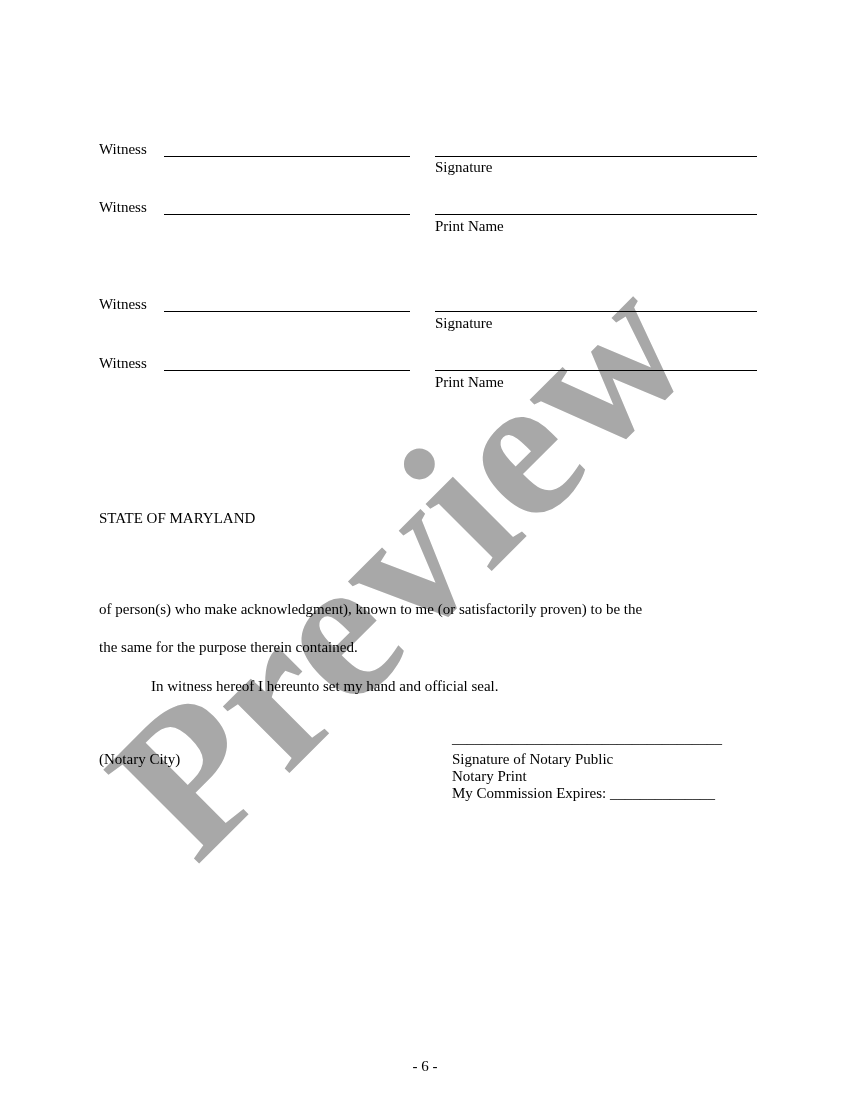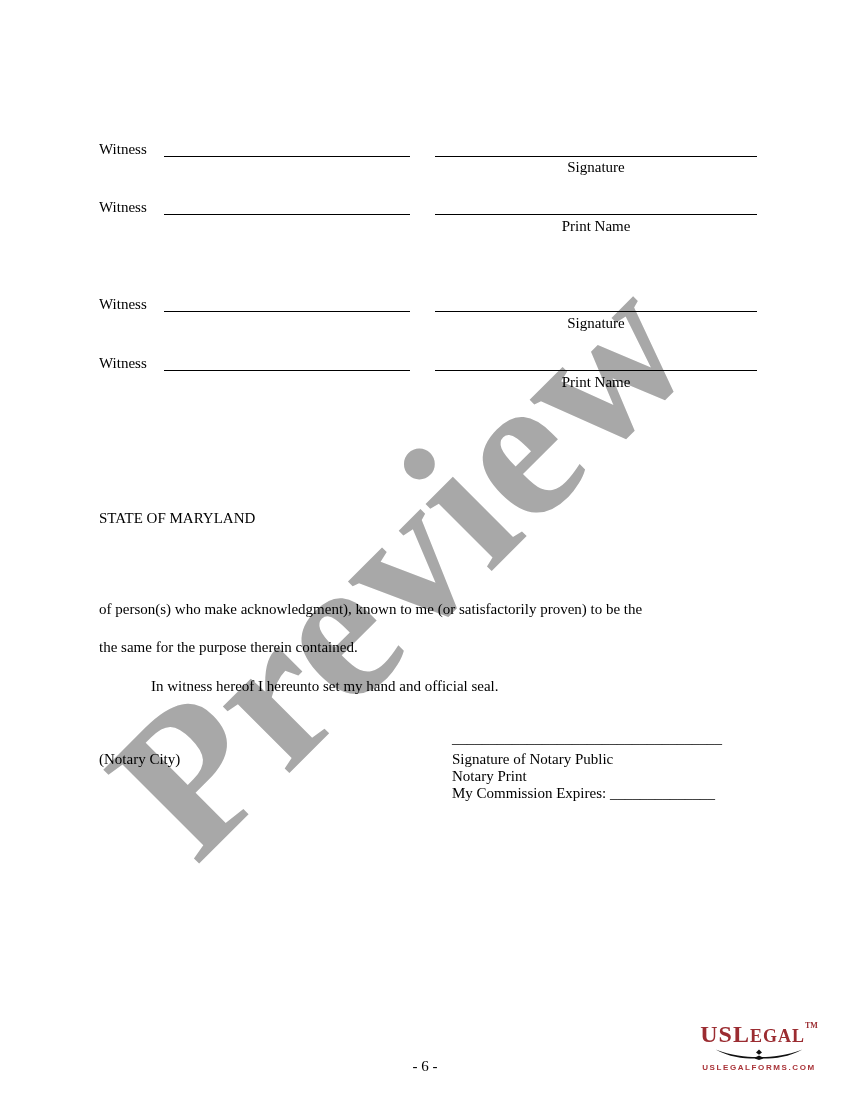--- a/index.html
+++ b/index.html
@@ -36,21 +36,21 @@
   }
   .rule {
     position: absolute;
     border-bottom: 1px solid #000000;
     height: 0;
   }
   .caption {
     position: absolute;
     left: 435px;
     width: 322px;
-    text-align: center;
+    text-align: left;
     font-size: 15px;
     white-space: pre;
   }
   .indent { padding-left: 52px; }
   
   .pagenum {
     position: absolute;
     left: 0; top: 1058px;
     width: 850px;
     text-align: center;
@@ -121,25 +121,15 @@
 
     <div class="txt" style="left:99px; top:750px">(Notary City)</div>
 
     <div class="txt" style="left:452px; top:729px">____________________________________</div>
     <div class="txt" style="left:452px; top:750px">Signature of Notary Public</div>
     <div class="txt" style="left:452px; top:767px">Notary Print</div>
     <div class="txt" style="left:452px; top:784px">My Commission Expires: ______________</div>
 
     <div class="pagenum">- 6 -</div>
 
-    <div class="logo">
-      <div class="logo-text"><span class="big">USL</span><span class="small">EGAL</span><span class="tm">TM</span></div>
-      <div class="logo-eagle">
-        <svg width="90" height="12" viewBox="0 0 120 16">
-          <path d="M2,2 C22,10 44,12 56,12 L60,10 L64,12 C76,12 98,10 118,2 C100,12 82,14 66,14 L60,16 L54,14 C38,14 20,12 2,2 Z" fill="#111111"></path>
-          <path d="M56,6 L60,2 L64,6 L60,9 Z" fill="#111111"></path>
-        </svg>
-      </div>
-      <div class="logo-url">USLEGALFORMS.COM</div>
-    </div>
 
   </div>
 </div>
 
 </body></html>

